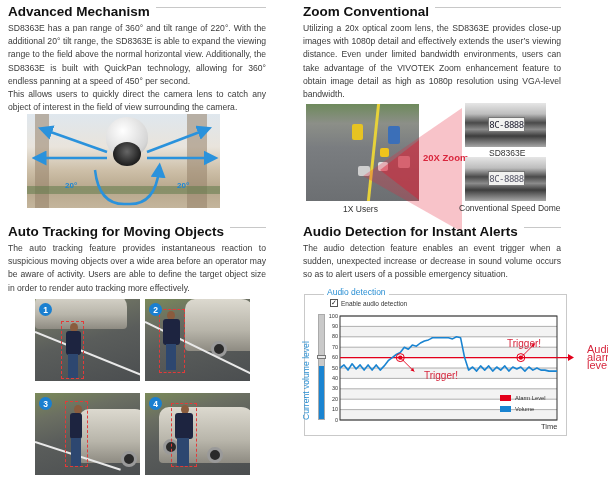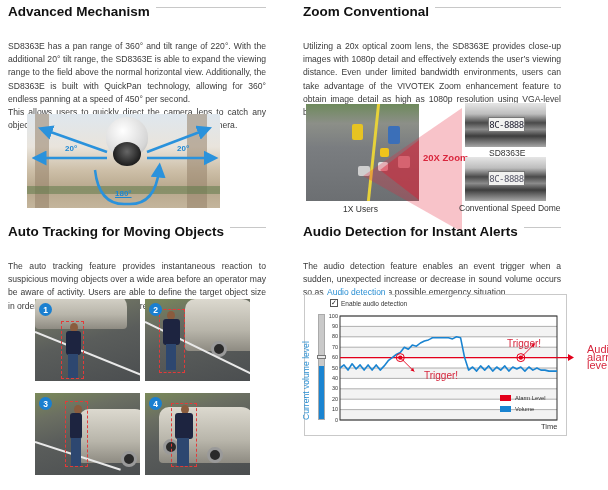--- a/index.html
+++ b/index.html
@@ -7,42 +7,42 @@
   body { position: relative; font-family: "Liberation Sans", sans-serif; color: #333; }
 
   .section { position: absolute; }
   .sec-title {
     font-family: "Liberation Sans", sans-serif;
     font-weight: bold; font-size: 13.5px; color: #111;
     display: flex; white-space: nowrap; height: 16px;
   }
   .sec-title .rule { flex: 1; height: 1px; background: #c8c8c8; margin-left: 6px; margin-top: 3px; }
   .sec-body {
-    font-size: 8.6px; line-height: 13.2px; color: #3a3a3a; margin-top: 20px;
+    font-size: 8.6px; line-height: 13.2px; color: #3a3a3a; margin-top: 2px;
     text-align: justify;
   }
 
   
   #s1 { left: 8px; top: 4px; width: 258px; }
   .cam-img {
     position: absolute; left: 27px; top: 114px; width: 193px; height: 94px;
     background: linear-gradient(180deg, #dfe7ee 0%, #e9e4dc 35%, #cdbfa8 60%, #b7a78c 80%, #c4b59c 100%);
     overflow: hidden;
   }
   .cam-img .pillar { position: absolute; top: 0; height: 94px; background: rgba(150,130,105,0.55); }
   .cam-img .rail { position: absolute; left: 0; right: 0; top: 72px; height: 8px; background: rgba(90,120,70,0.5); }
   .cam-img .dome {
     position: absolute; left: 79px; top: 3px; width: 42px; height: 40px;
     border-radius: 50% 50% 45% 45%; background: radial-gradient(circle at 40% 35%, #ffffff, #d6d6d6 70%, #a9a9a9);
   }
   .cam-img .lens {
     position: absolute; left: 86px; top: 28px; width: 28px; height: 24px;
     border-radius: 50%; background: radial-gradient(circle at 50% 40%, #666, #1e1e1e 70%);
   }
-  .cam-img .deg { position: absolute; color: #1b87d6; font-size: 8px; font-weight: bold; }
+  .cam-img .deg { position: absolute; color: #1b87d6; font-size: 8px; font-weight: bold; margin-top: 37px; }
   .cam-img svg { position: absolute; left: 0; top: 0; }
 
   
   #s2 { left: 303px; top: 4px; width: 258px; }
   .street-img {
     position: absolute; left: 306px; top: 104px; width: 113px; height: 97px;
     background: linear-gradient(180deg, #6e8a5c 0%, #8c8f88 20%, #7a7d80 45%, #6c6f72 100%);
     overflow: hidden;
   }
   .street-img .lane { position: absolute; width: 3px; background: #e7d23a; }

